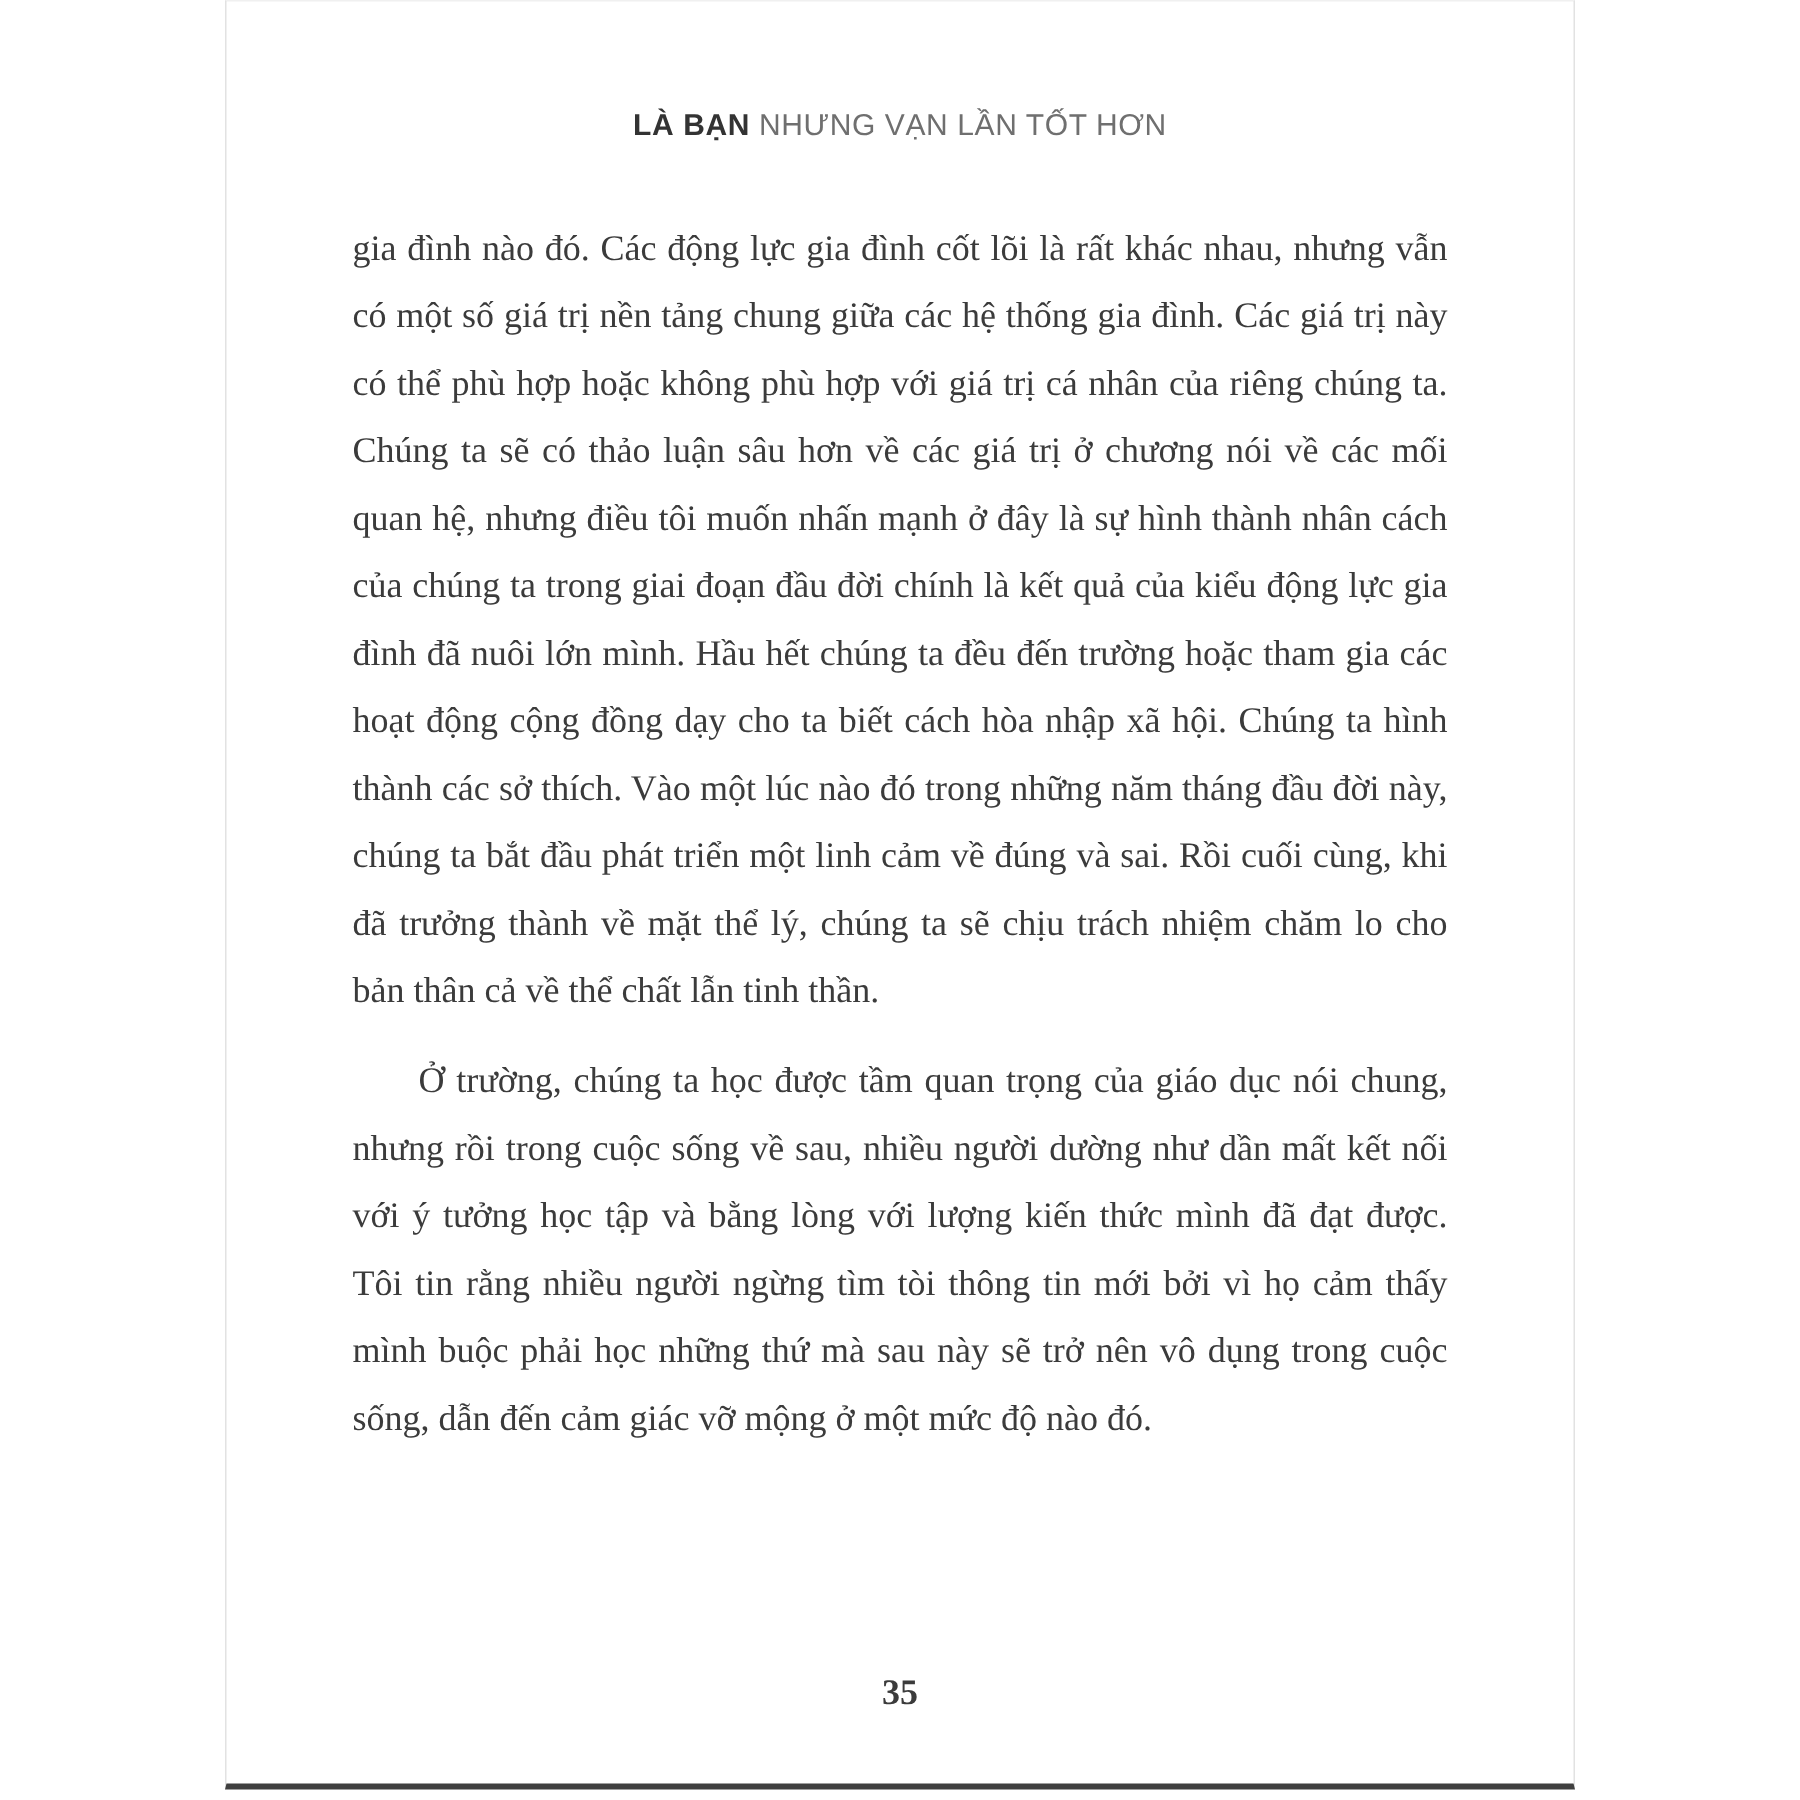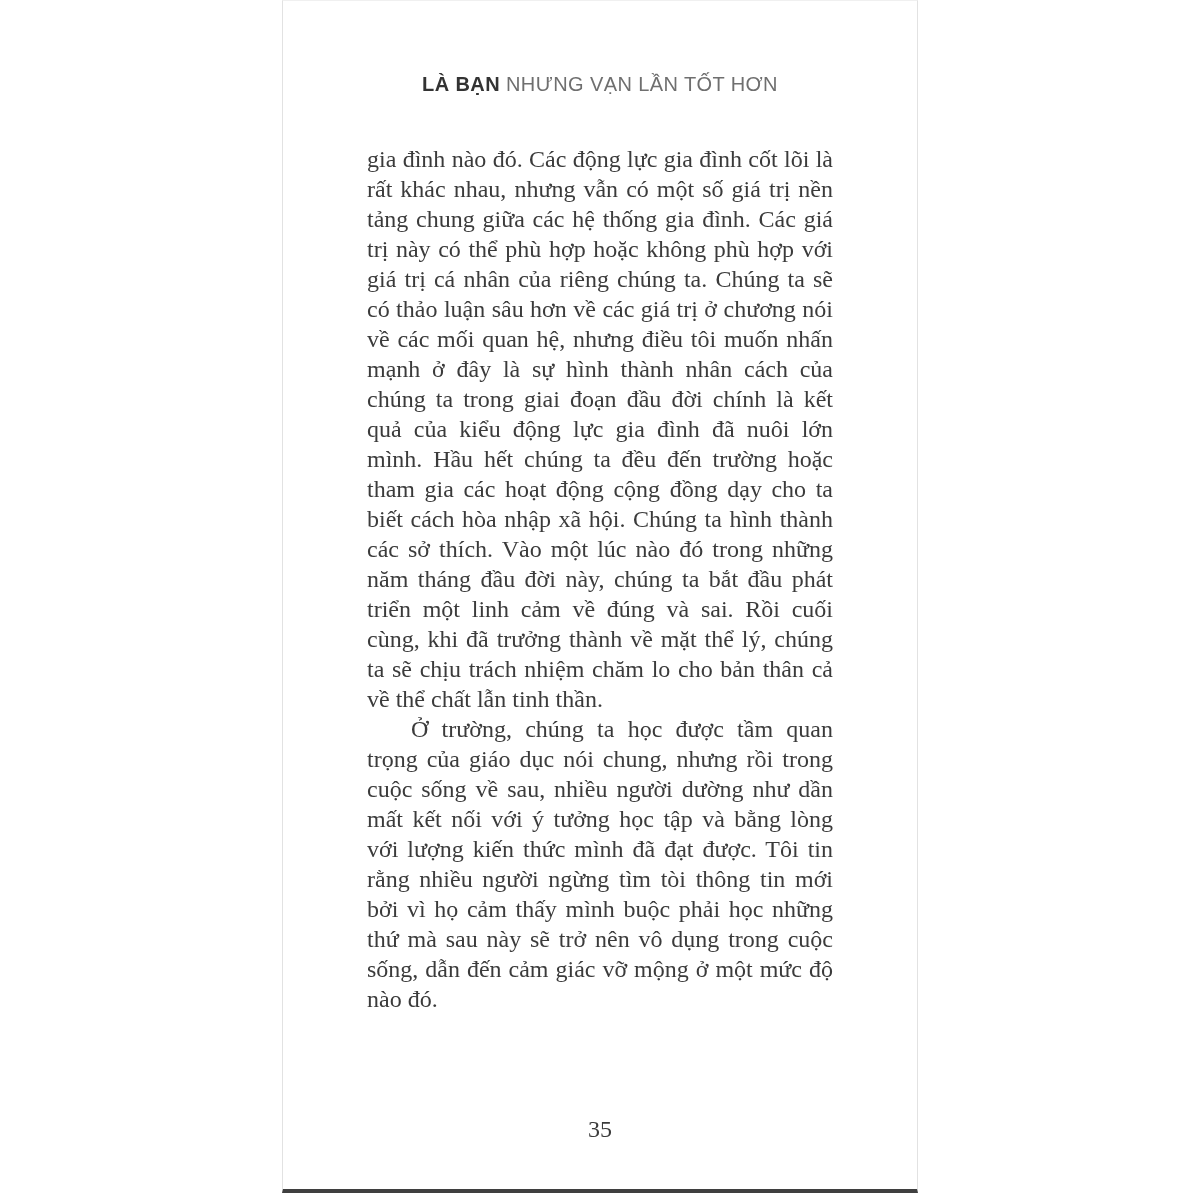--- a/index.html
+++ b/index.html
@@ -5,21 +5,21 @@
   * { box-sizing: border-box; }
   html, body {
     margin: 0;
     padding: 0;
     background: #ffffff;
     width: 1200px;
     height: 1200px;
     overflow: hidden;
   }
   .book-page {
-    width: 636px;
+    width: 900px;
     height: 1193px;
     margin: 0 auto;
     background: #ffffff;
     border-left: 1px solid #e2e2e2;
     border-right: 1px solid #e2e2e2;
     border-top: 1px solid #f0f0f0;
     border-bottom: 4px solid #3f3f3f;
     display: flex;
     flex-direction: column;
   }
@@ -36,39 +36,40 @@
     color: #333333;
   }
   .running-header .hdr-rest {
     font-weight: 400;
     color: #6f6f6f;
   }
   .body-text {
     margin: 48px 84px 0 84px;
     font-family: "Liberation Serif", "DejaVu Serif", serif;
     font-size: 24px;
-    line-height: 30px;
+    line-height: 45px;
     color: #3b3b3b;
     text-align: justify;
     text-justify: inter-word;
   }
   .body-text p {
     margin: 0;
     padding: 0;
   }
   .body-text p + p {
+    margin-top: 15px;
     text-indent: 44px;
   }
   .page-footer {
     margin-top: auto;
     margin-bottom: 46px;
     text-align: center;
     font-family: "Liberation Serif", "DejaVu Serif", serif;
     font-size: 24px;
-    font-weight: 400;
+    font-weight: 700;
     color: #3b3b3b;
   }
 </style>
 </head>
 <body>
 
 <div class="book-page">
 
   <div class="running-header">
     <span class="hdr-bold">LÀ BẠN</span><span class="hdr-rest"> NHƯNG VẠN LẦN TỐT HƠN</span>

